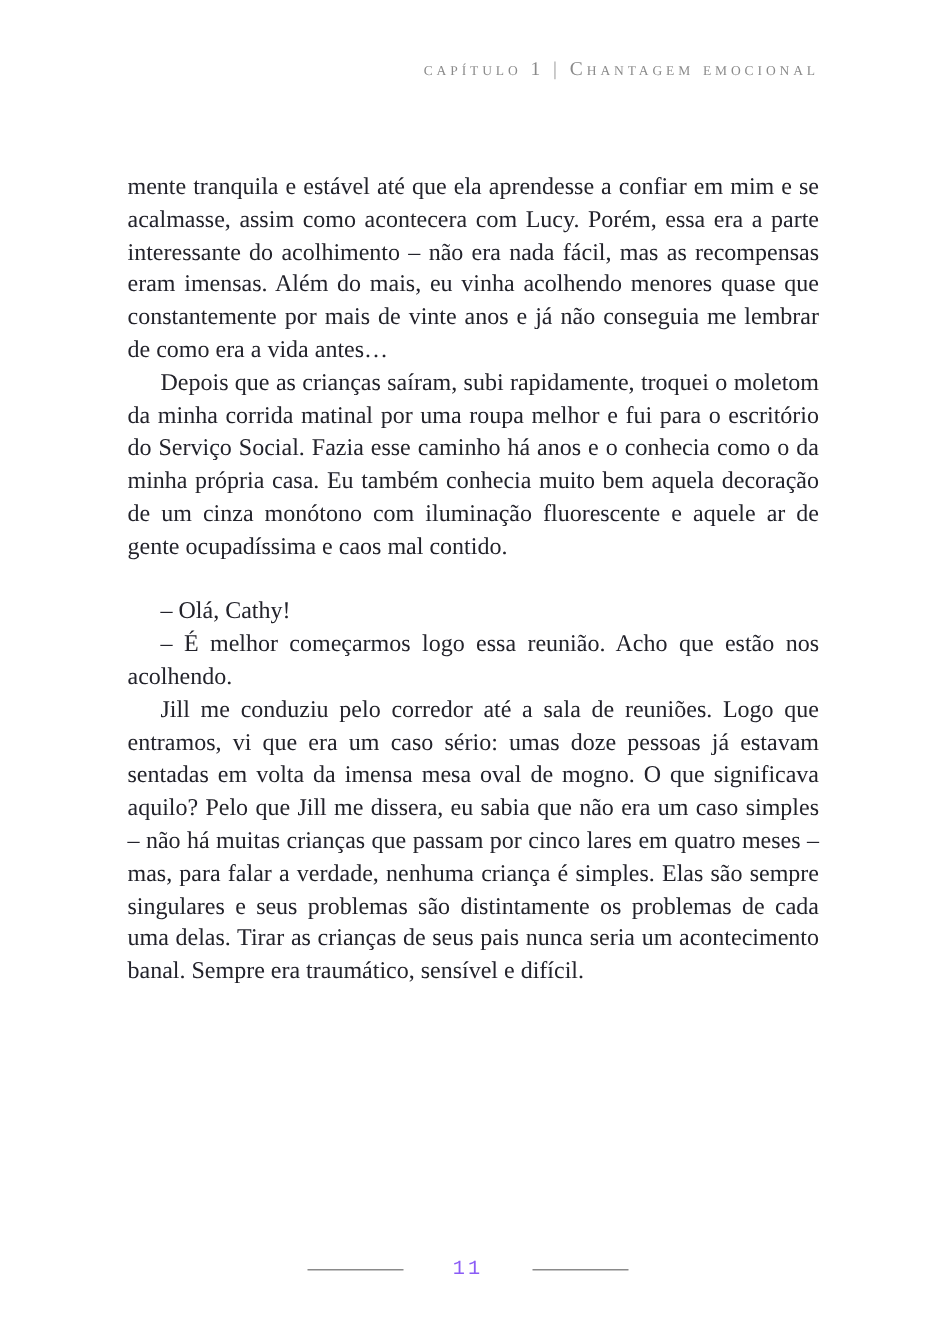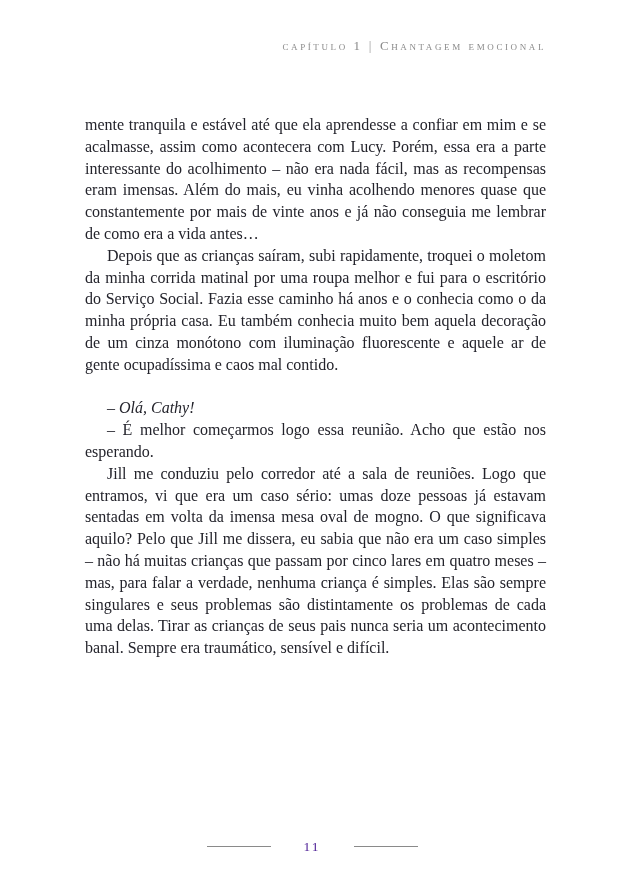--- a/index.html
+++ b/index.html
@@ -46,59 +46,59 @@
   }
   .body-text p {
     margin: 0;
     padding: 0;
   }
   .body-text p.indent {
     text-indent: 22px;
   }
   .body-text p.spaced {
     margin-top: 21.8px;
-    font-style: italic;
   }
   .page-footer {
     position: absolute;
     top: 840px;
     left: 0;
     width: 624px;
     display: flex;
     justify-content: center;
     align-items: center;
     gap: 33px;
   }
   .page-footer .rule {
     display: inline-block;
     width: 64px;
     height: 1px;
     background: #8a8a8a;
   }
   .page-footer .pagenum {
     font-size: 13.5px;
     letter-spacing: 2px;
-    color: #4c1d95;
+    color: #8b5cf6;
     line-height: 1;
+    font-family: Liberation Mono, monospace;
   }
 </style>
 </head>
 <body>
 
 <div class="page">
 
   <div class="running-header">
     <span>capítulo 1</span><span class="sep">|</span><span>Chantagem emocional</span>
   </div>
 
   <div class="body-text">
     <p class="noindent">mente tranquila e estável até que ela aprendesse a confiar em mim e se acalmasse, assim como acontecera com Lucy. Porém, essa era a parte interessante do acolhimento – não era nada fácil, mas as recompensas eram imensas. Além do mais, eu vinha acolhendo menores quase que constantemente por mais de vinte anos e já não conseguia me lembrar de como era a vida antes…</p>
     <p class="indent">Depois que as crianças saíram, subi rapidamente, troquei o moletom da minha corrida matinal por uma roupa melhor e fui para o escritório do Serviço Social. Fazia esse caminho há anos e o conhecia como o da minha própria casa. Eu também conhecia muito bem aquela decoração de um cinza monótono com iluminação fluorescente e aquele ar de gente ocupadíssima e caos mal contido.</p>
     <p class="indent spaced">– Olá, Cathy!</p>
-    <p class="indent">– É melhor começarmos logo essa reunião. Acho que estão nos esperando.</p>
+    <p class="indent">– É melhor começarmos logo essa reunião. Acho que estão nos acolhendo.</p>
     <p class="indent">Jill me conduziu pelo corredor até a sala de reuniões. Logo que entramos, vi que era um caso sério: umas doze pessoas já estavam sentadas em volta da imensa mesa oval de mogno. O que significava aquilo? Pelo que Jill me dissera, eu sabia que não era um caso simples – não há muitas crianças que passam por cinco lares em quatro meses – mas, para falar a verdade, nenhuma criança é simples. Elas são sempre singulares e seus problemas são distintamente os problemas de cada uma delas. Tirar as crianças de seus pais nunca seria um acontecimento banal. Sempre era traumático, sensível e difícil.</p>
   </div>
 
   <div class="page-footer">
     <span class="rule"></span>
     <span class="pagenum">11</span>
     <span class="rule"></span>
   </div>
 
 </div>

